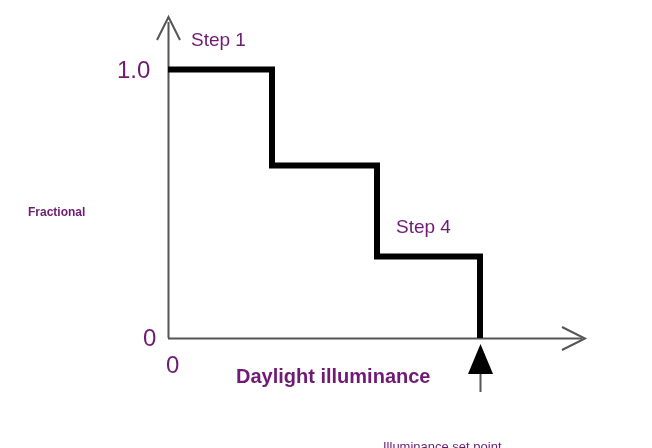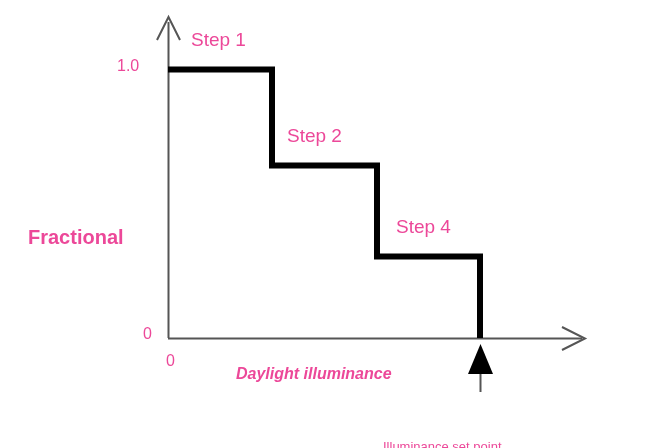--- a/index.html
+++ b/index.html
@@ -23,42 +23,41 @@
     position: absolute;
     left: 0;
     top: 0;
     width: 652px;
     height: 448px;
   }
   .lbl {
     position: absolute;
     white-space: pre;
     line-height: 1.12;
-    color: #ec4899;
+    color: #701a75;
   }
   .lbl-step {
     font-size: 19px;
     font-weight: normal;
   }
   .lbl-tick {
-    font-size: 16px;
+    font-size: 24px;
     font-weight: normal;
   }
   .lbl-axis-title {
-    font-size: 16px;
+    font-size: 20px;
     font-weight: bold;
-    font-style: italic;
   }
   .lbl-callout {
     font-size: 13px;
     font-weight: normal;
     margin-top: 36px;
   }
   .lbl-ylabel {
-    font-size: 20px;
+    font-size: 12px;
     font-weight: bold;
     line-height: 1.24;
   }
 </style>
 </head>
 <body>
 
 <div id="figure">
 
   <svg id="plot-svg" viewBox="0 0 652 448">
@@ -84,19 +83,18 @@
   <div class="lbl lbl-tick" style="left:166px; top:352px;">0</div>
 
   <div class="lbl lbl-ylabel" style="left:28px; top:175px;">
     <div>Fractional</div>
   </div>
 
   <div class="lbl lbl-axis-title" style="left:236px; top:365px;">Daylight illuminance</div>
 
   <div class="lbl lbl-step" style="left:191px; top:29px;">Step 1</div>
 
-  <div class="lbl lbl-step" style="left:287px; top:125px;">Step 2</div>
 
   <div class="lbl lbl-step" style="left:396px; top:216px;">Step 4</div>
 
   <div class="lbl lbl-callout" style="left:383px; top:404px;">Illuminance set point</div>
 
 </div>
 
 </body></html>

